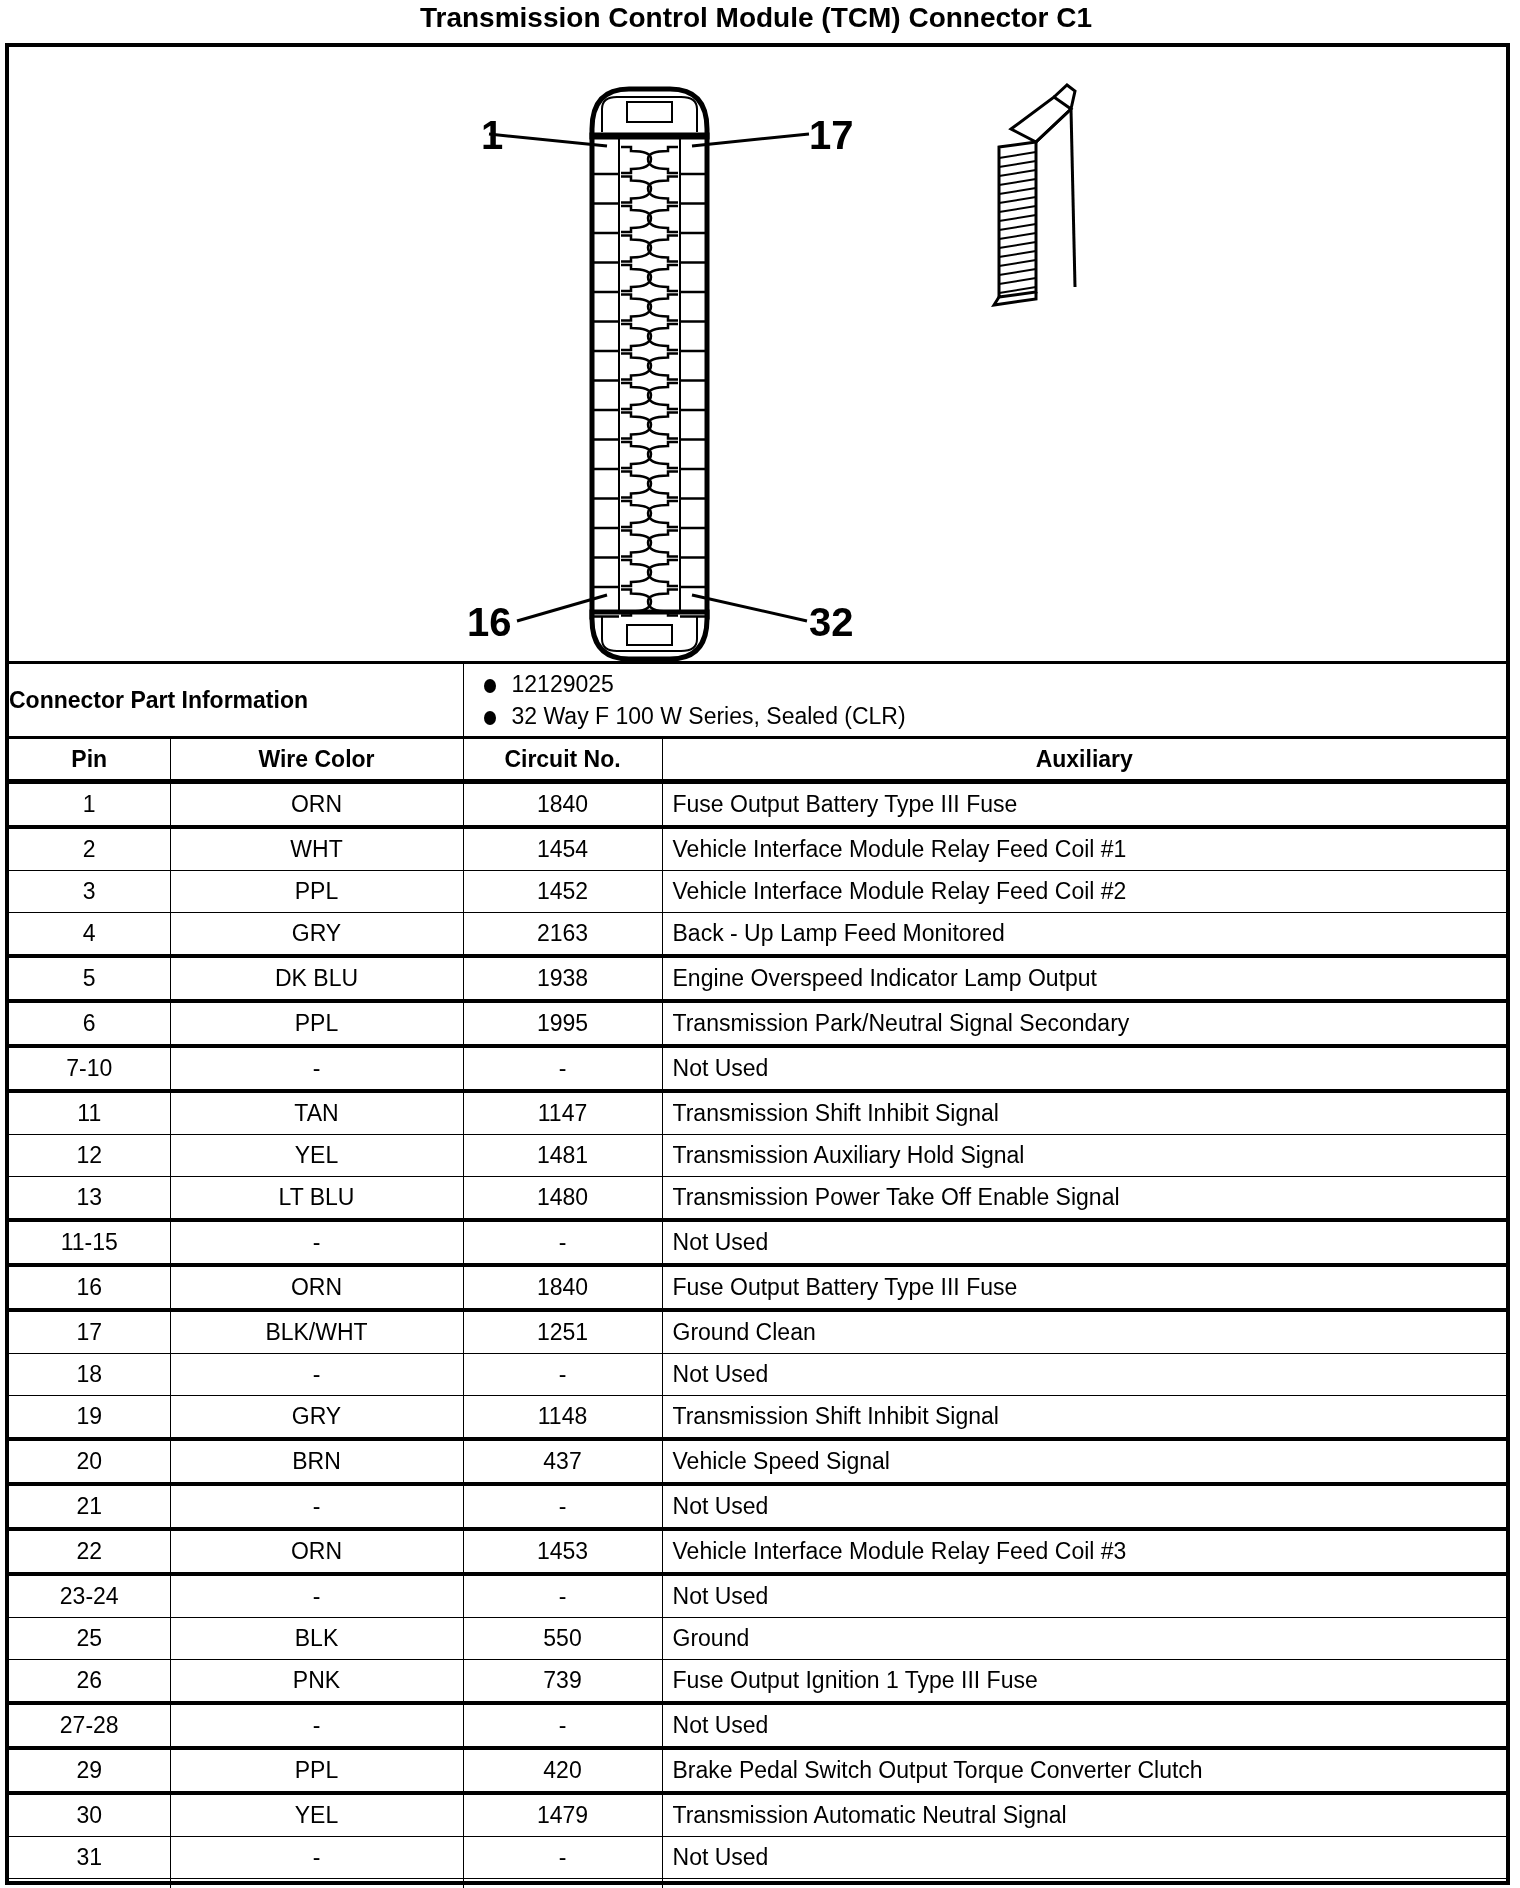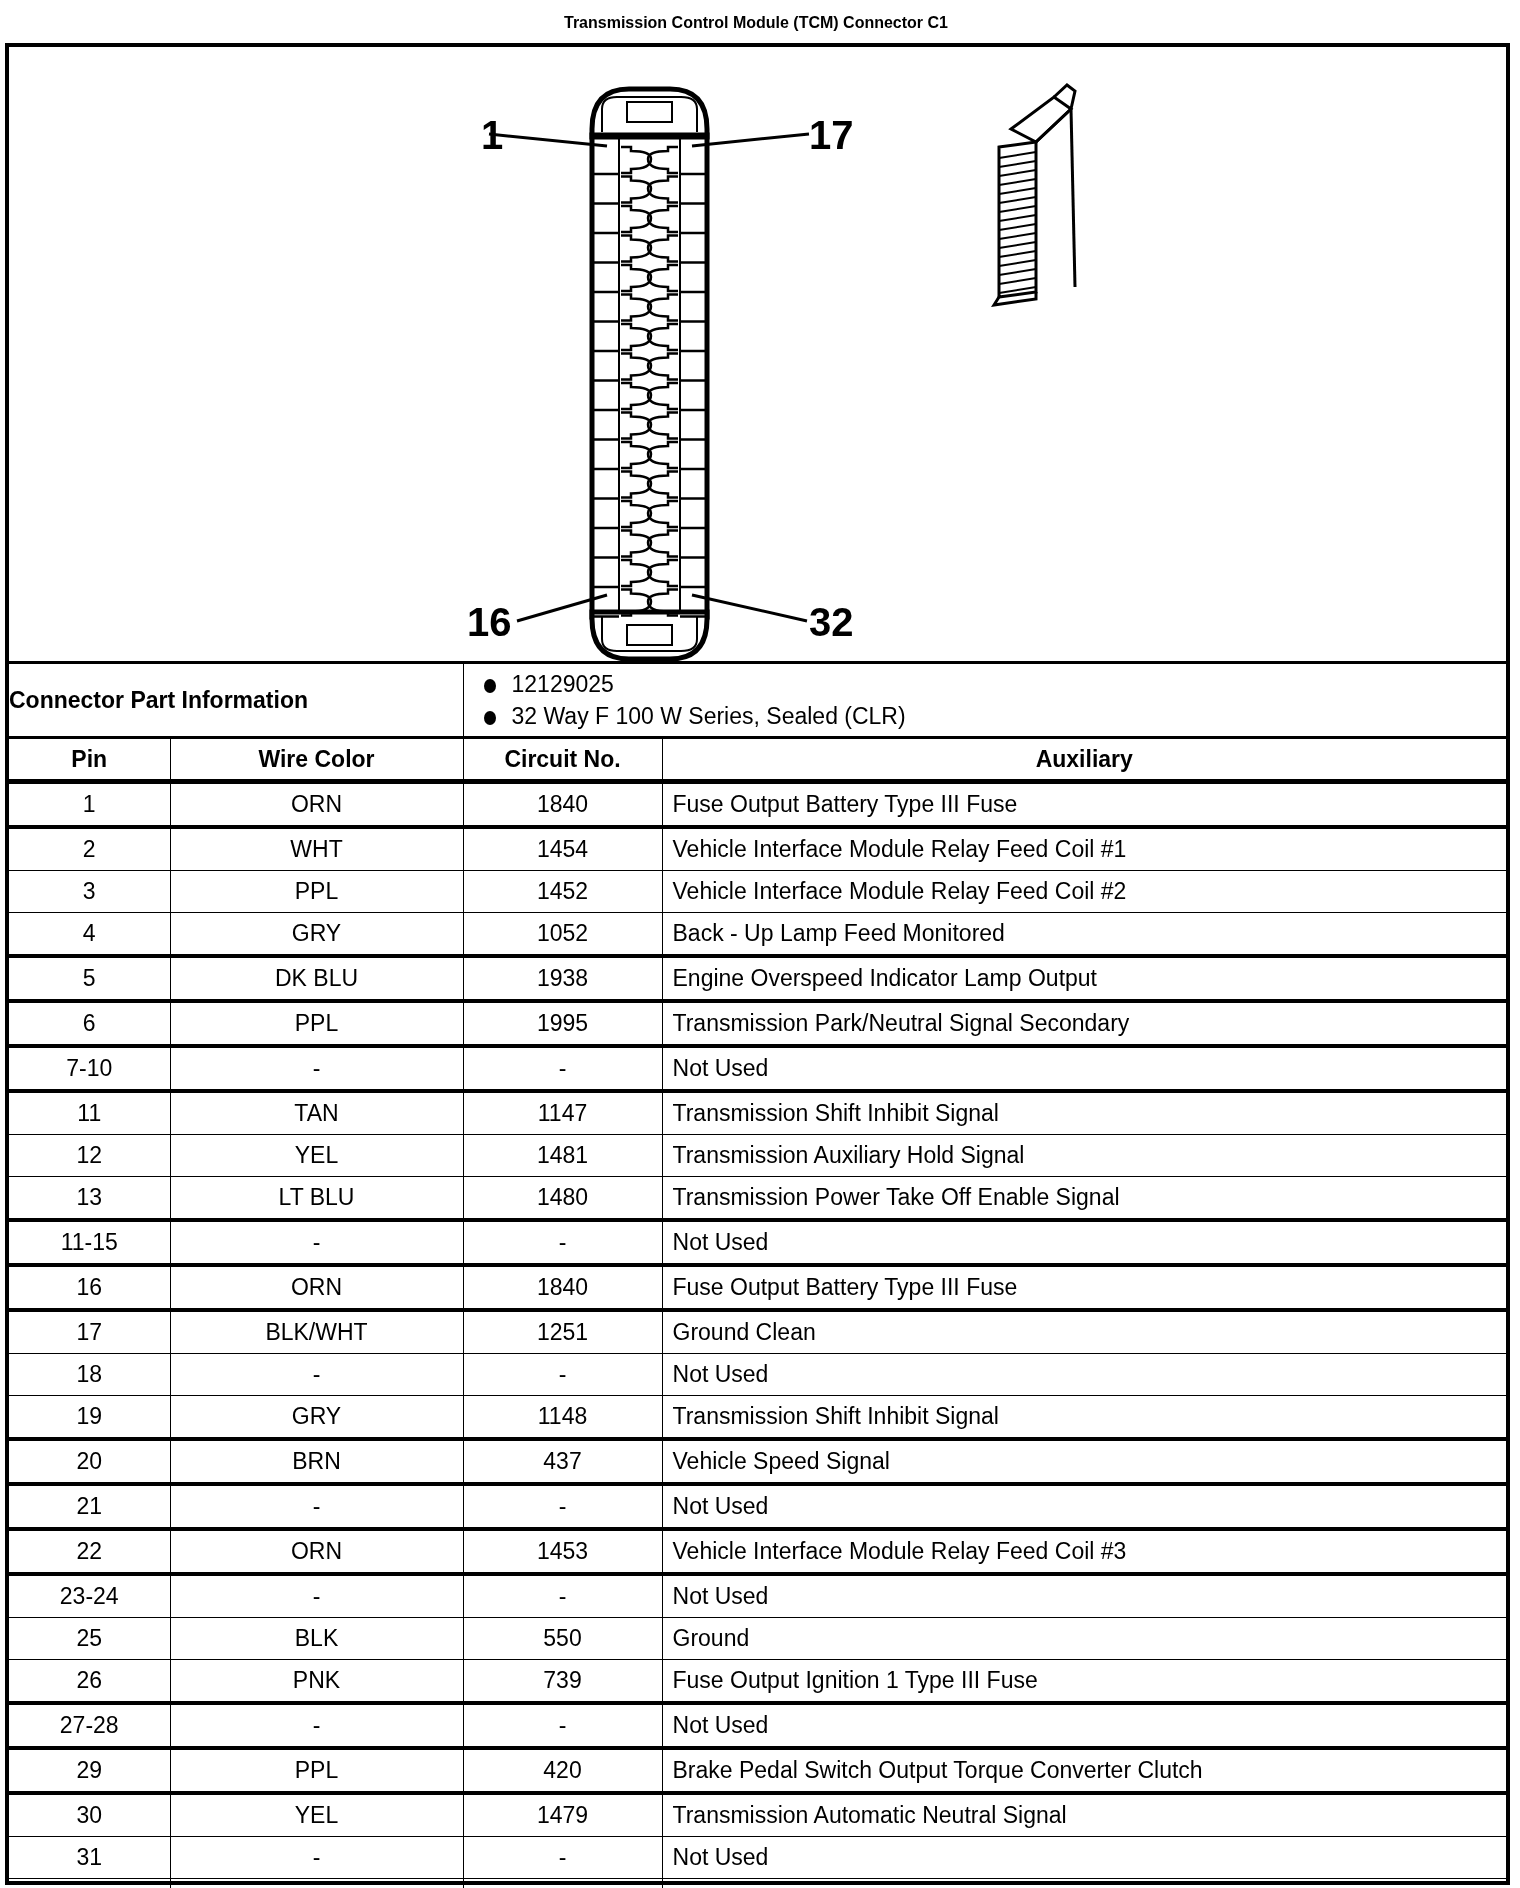--- a/index.html
+++ b/index.html
@@ -1,19 +1,19 @@
 <!DOCTYPE html>
 <html><head>
 <meta charset="utf-8">
 <style>
   html, body { margin:0; padding:0; background:#fff; }
   body { width:1520px; height:1888px; position:relative; overflow:hidden;
          font-family:"Liberation Sans", sans-serif; color:#000; }
-  .title { position:absolute; left:0; width:1512px; top:14px; text-align:center;
-           font-weight:bold; font-size:16px; letter-spacing:0; }
+  .title { position:absolute; left:0; width:1512px; top:2px; text-align:center;
+           font-weight:bold; font-size:28px; letter-spacing:0; }
   .frame { position:absolute; left:5px; top:43px; width:1497px; height:1834px;
            border:4px solid #000; box-sizing:content-box; }
   .diagram { position:absolute; left:0; top:0; width:1497px; height:614px; }
   .diagram svg { position:absolute; left:0; top:0; }
   .pin-label { position:absolute; font-size:40px; font-weight:bold; }
   table { position:absolute; left:0; top:614px; width:1497px; border-collapse:collapse;
           table-layout:fixed; font-size:23px; }
   td, th { padding:0; height:41px; border-left:1.5px solid #000; border-top:1.5px solid #000; }
   td:first-child, th:first-child { border-left:none; }
   tr.thick td { border-top:4px solid #000; }
@@ -191,21 +191,21 @@
         </tr>
         <tr>
           <td class="c">3</td>
           <td class="c">PPL</td>
           <td class="c">1452</td>
           <td class="fn">Vehicle Interface Module Relay Feed Coil #2</td>
         </tr>
         <tr>
           <td class="c">4</td>
           <td class="c">GRY</td>
-          <td class="c">1052</td>
+          <td class="c">2163</td>
           <td class="fn">Back - Up Lamp Feed Monitored</td>
         </tr>
         <tr class="thick">
           <td class="c">5</td>
           <td class="c">DK BLU</td>
           <td class="c">1938</td>
           <td class="fn">Engine Overspeed Indicator Lamp Output</td>
         </tr>
         <tr class="thick">
           <td class="c">6</td>

